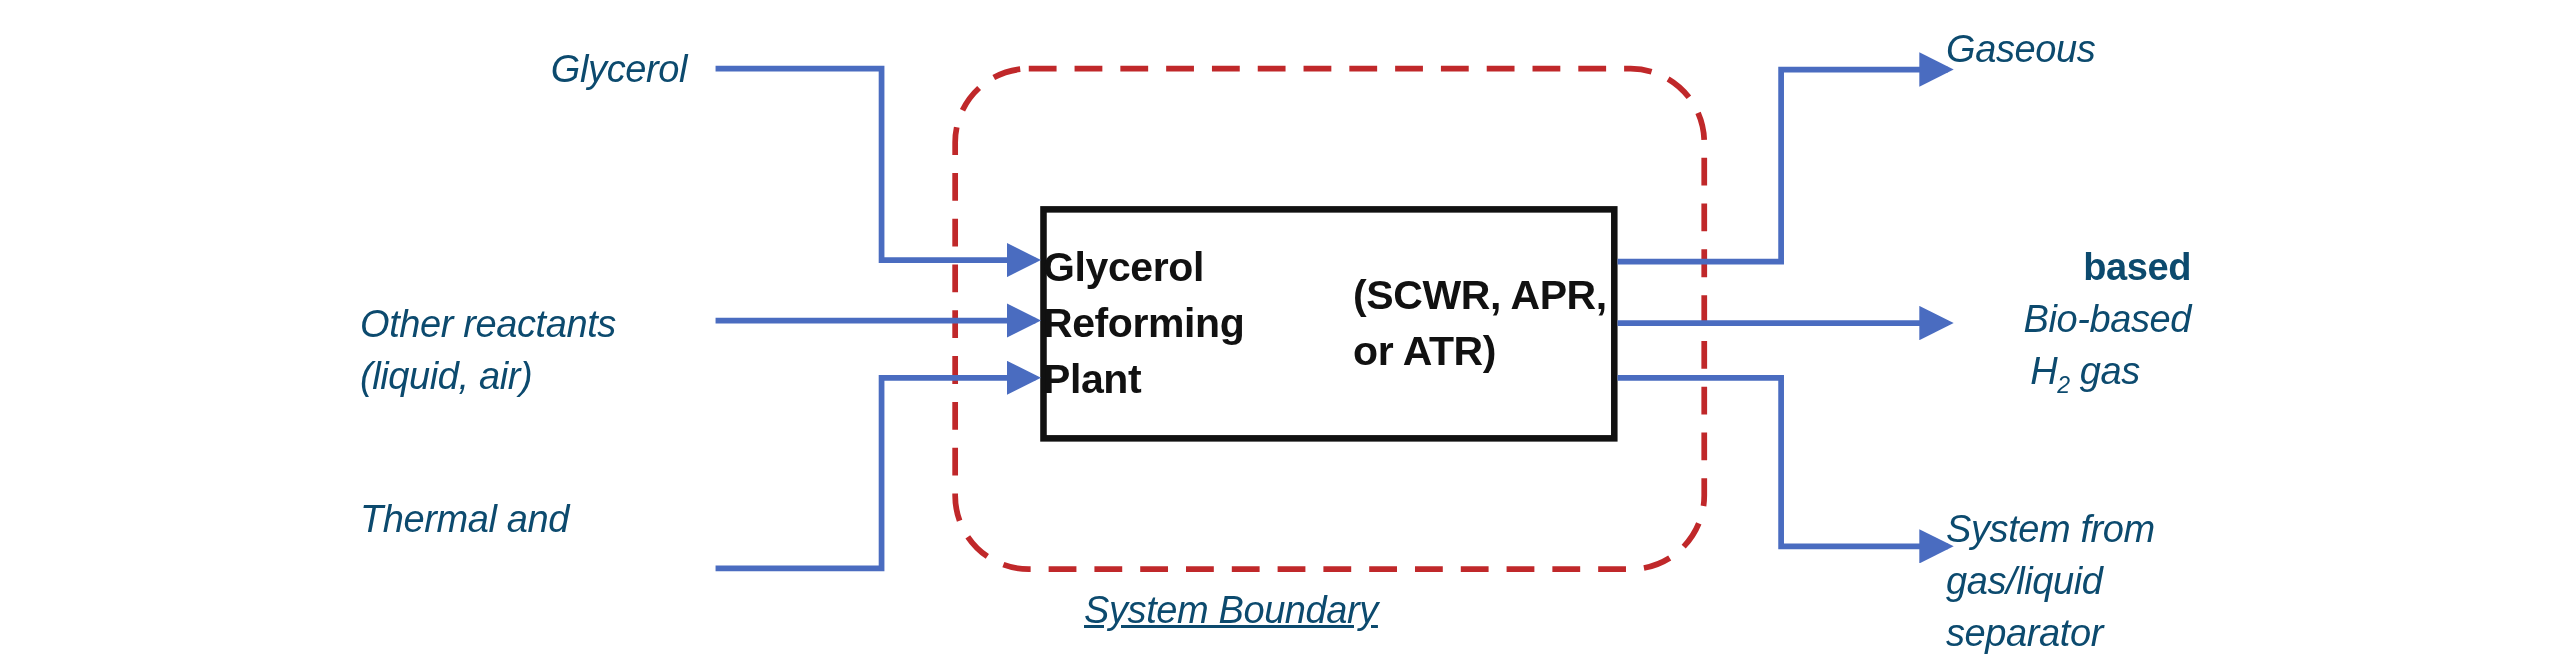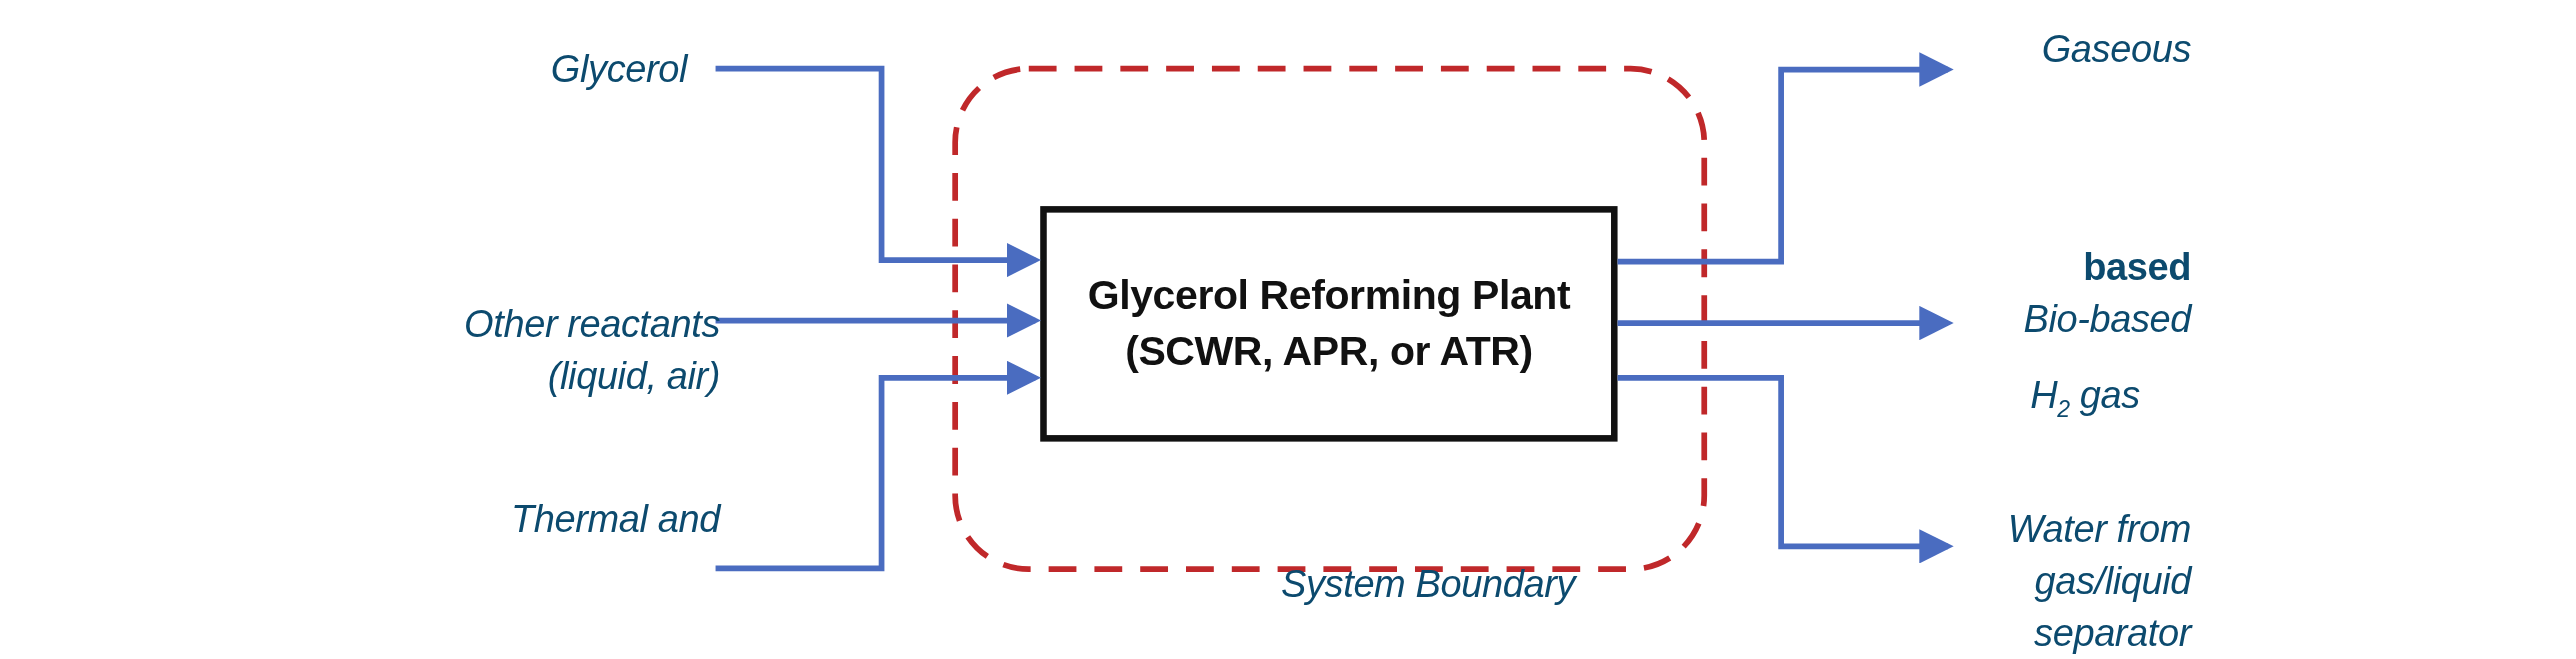--- a/index.html
+++ b/index.html
@@ -1,22 +1,22 @@
 <!DOCTYPE html>
 <html style="font-size:13px"><head>
 <meta charset="utf-8">
 <style>
   html, body { margin:0; padding:0; background:#ffffff; }
   body { width:2576px; height:660px; position:relative; overflow:hidden; font-family:"Liberation Sans", sans-serif; }
   svg { position:absolute; left:0; top:0; }
   .lbl { position:absolute; font-style:italic; font-size:38px; line-height:52px; color:#0c4a6e; letter-spacing:-0.4px; }
   .lbl.r { text-align:right; }
-  .lbl.c { text-align:right; }
+  .lbl.c { text-align:left; }
   .up { font-style:normal;font-weight:bold; }
-  .box-text { position:absolute; left:1043px; top:206px; width:572px; height:234px; display:flex; flex-direction:column; justify-content:center; align-items:center; font-weight:bold; font-size:41px; line-height:56px; color:#111; letter-spacing:-0.4px; }
+  .box-text { position:absolute; left:1043px; top:206px; width:572px; height:234px; display:flex; flex-direction:row; justify-content:center; align-items:center; font-weight:bold; font-size:41px; line-height:56px; color:#111; letter-spacing:-0.4px; }
   sub { font-size:23px; }
 </style>
 </head>
 <body>
 
 <svg width="2576" height="660" viewBox="0 0 3150 807">
   <defs>
     <marker id="arr" markerWidth="6" markerHeight="6" refX="5" refY="3" orient="auto" markerUnits="strokeWidth">
       <path d="M0,0 L6,3 L0,6 z" fill="#4a6cc0"></path>
     </marker>
@@ -50,22 +50,22 @@
 <div class="lbl c" style="left:360px; top:493px; width:360px;">
   <div>Thermal and</div>
 </div>
 
 <div class="lbl c" style="left:1946px; top:23px; width:245px;">
   <div>Gaseous</div>
 </div>
 <div class="lbl r" style="left:1946px; top:241px; width:245px;">
   <div class="up">based</div>
   <div>Bio-based</div>
-  <div style="text-align:center; padding-left:33px;margin-top:24px;"><span>H</span><sub>2</sub><span> gas</span></div>
+  <div style="text-align:center; padding-left:33px;"><span>H</span><sub>2</sub><span> gas</span></div>
 </div>
 <div class="lbl c" style="left:1946px; top:503px; width:245px;">
-  <div>Water from</div>
+  <div>System from</div>
   <div>gas/liquid</div>
   <div>separator</div>
 </div>
 
-<div class="lbl c" style="left:1084px; top:558px; width:491px;">System Boundary</div>
+<div class="lbl c" style="left:1084px; top:584px; width:491px;text-decoration:underline;">System Boundary</div>
 
 
 </body></html>

